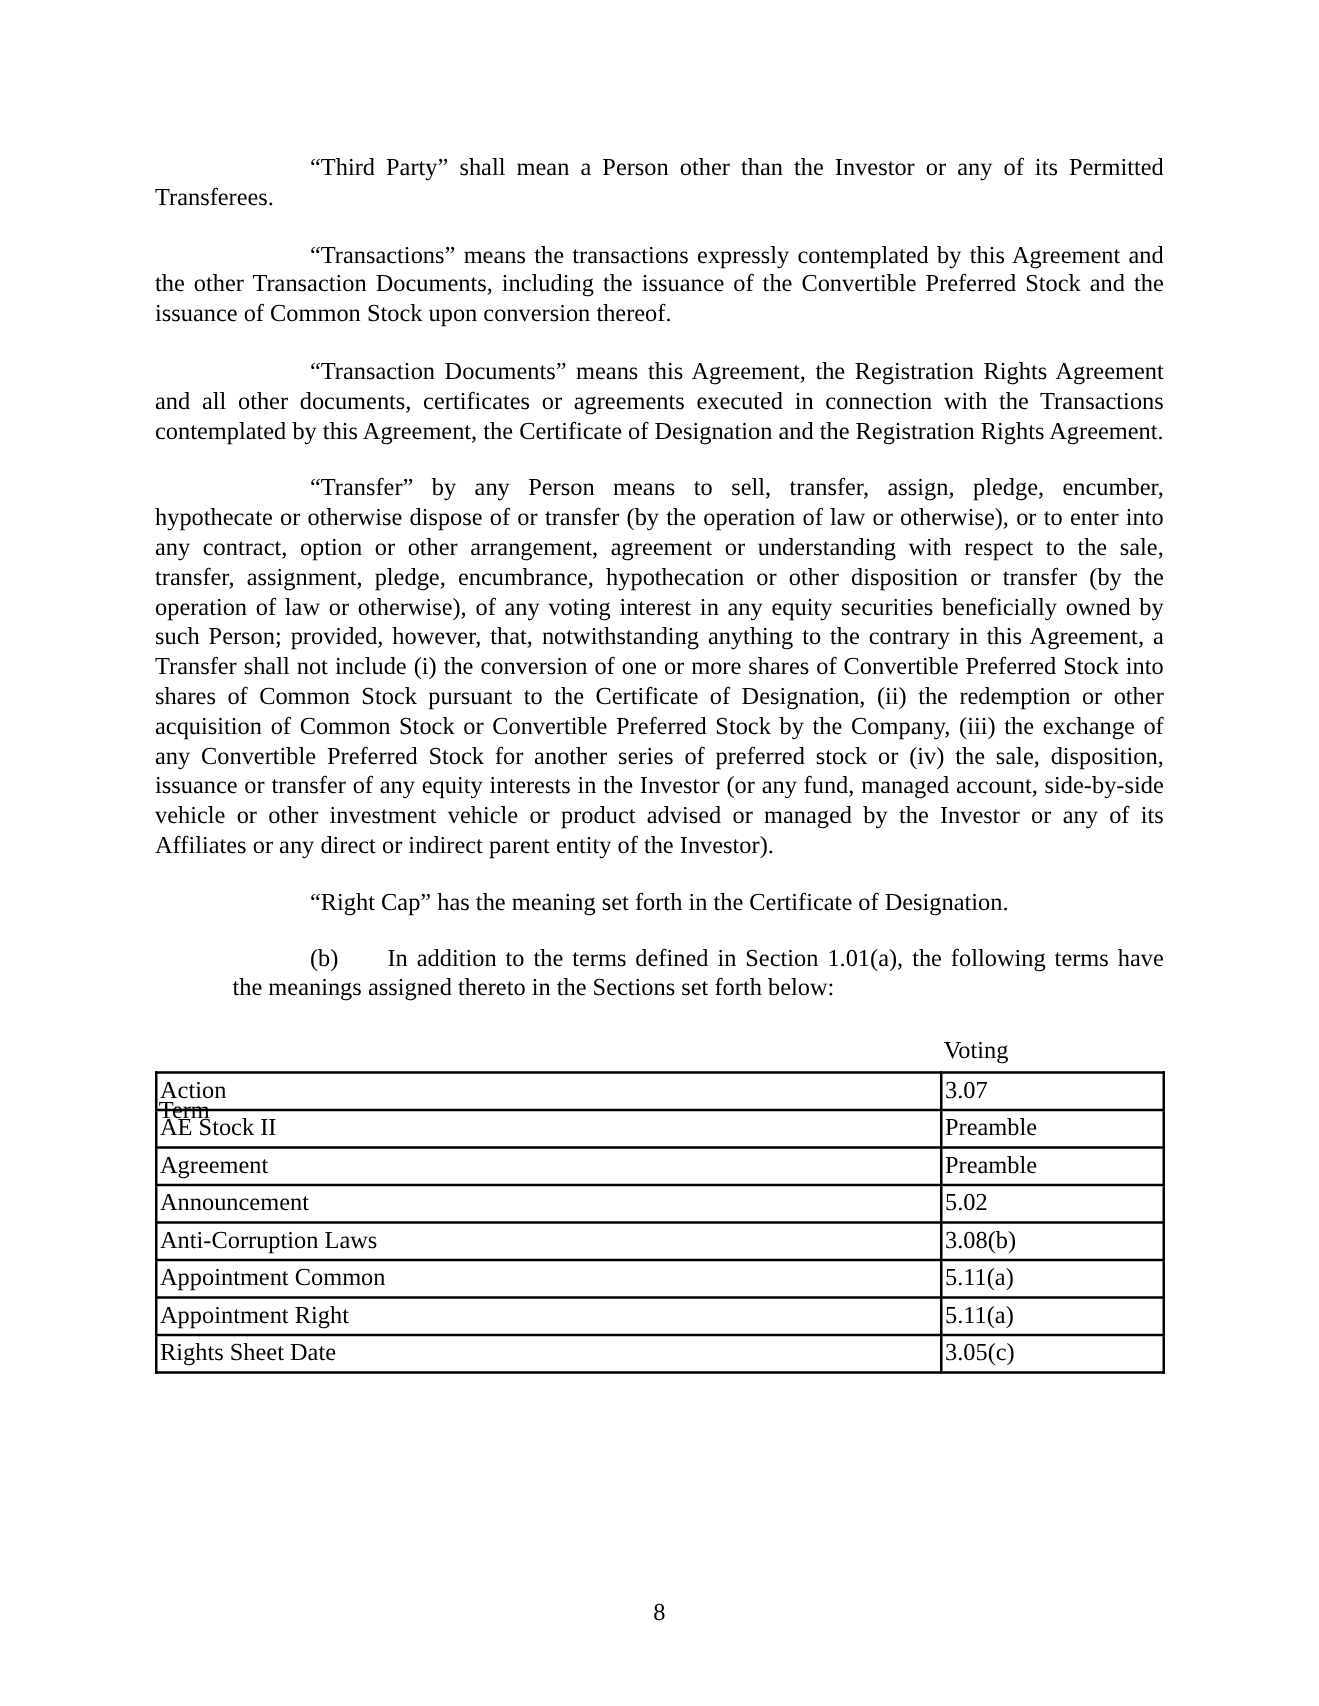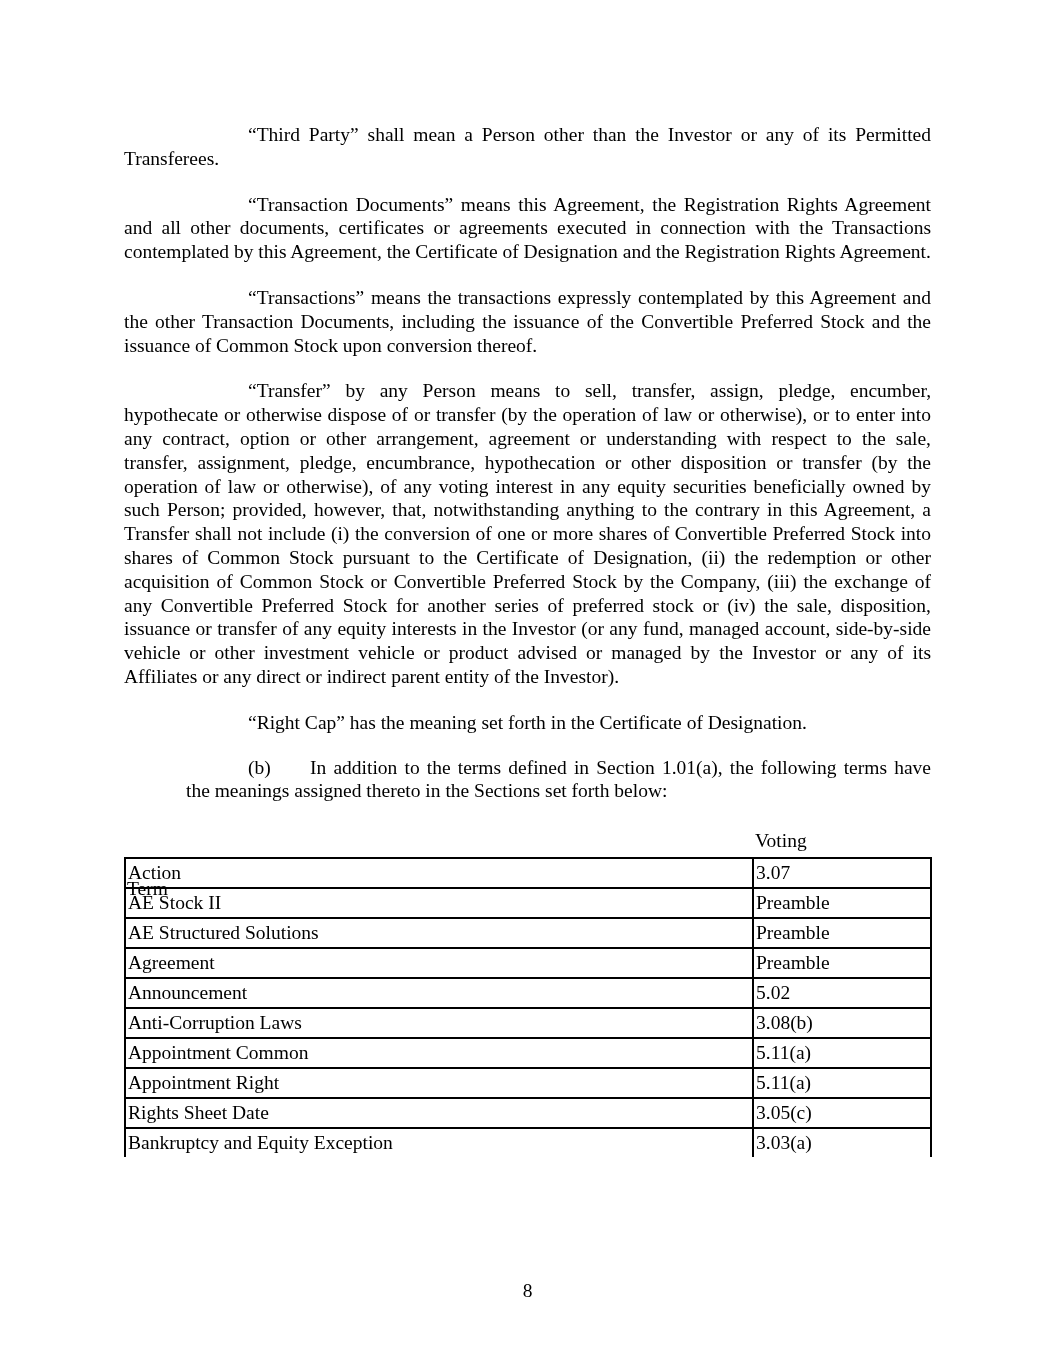--- a/index.html
+++ b/index.html
@@ -20,47 +20,43 @@
   tr.last td { border-bottom: none; }
   .page-num { position: absolute; top: 1280px; left: 0; width: 1055px; text-align: center; font-size: 19.5px; }
 </style>
 </head>
 <body>
 
 <div class="page">
 
   <p class="def"><span>“</span><span class="u">Third Party</span><span>”</span><span> shall mean a Person other than the Investor or any of its Permitted Transferees.</span></p>
 
+  <p class="def"><span>“</span><span class="u">Transactions</span><span>”</span><span> means the transactions expressly contemplated by this Agreement and the other Transaction Documents, including the issuance of the Convertible Preferred Stock and the issuance of Common Stock upon conversion thereof.</span></p>
+
   <p class="def"><span>“</span><span class="u">Transaction Documents</span><span>”</span><span> means this Agreement, the Registration Rights Agreement and all other documents, certificates or agreements executed in connection with the Transactions contemplated by this Agreement, the Certificate of Designation and the Registration Rights Agreement.</span></p>
-
-  <p class="def"><span>“</span><span class="u">Transactions</span><span>”</span><span> means the transactions expressly contemplated by this Agreement and the other Transaction Documents, including the issuance of the Convertible Preferred Stock and the issuance of Common Stock upon conversion thereof.</span></p>
 
   <p class="def"><span>“</span><span class="u">Transfer</span><span>”</span><span> by any Person means to sell, transfer, assign, pledge, encumber, hypothecate or otherwise dispose of or transfer (by the operation of law or otherwise), or to enter into any contract, option or other arrangement, agreement or understanding with respect to the sale, transfer, assignment, pledge, encumbrance, hypothecation or other disposition or transfer (by the operation of law or otherwise), of any voting interest in any equity securities beneficially owned by such Person; provided, however, that, notwithstanding anything to the contrary in this Agreement, a Transfer shall not include (i) the conversion of one or more shares of Convertible Preferred Stock into shares of Common Stock pursuant to the Certificate of Designation, (ii) the redemption or other acquisition of Common Stock or Convertible Preferred Stock by the Company, (iii) the exchange of any Convertible Preferred Stock for another series of preferred stock or (iv) the sale, disposition, issuance or transfer of any equity interests in the Investor (or any fund, managed account, side-by-side vehicle or other investment vehicle or product advised or managed by the Investor or any of its Affiliates or any direct or indirect parent entity of the Investor).</span></p>
 
   <p class="def"><span>“</span><span class="u">Right Cap</span><span>”</span><span> has the meaning set forth in the Certificate of Designation.</span></p>
 
   <p class="sub"><span class="tab">(b)</span><span>In addition to the terms defined in </span><span class="u">Section 1.01(a)</span><span>, the following terms have the meanings assigned thereto in the Sections set forth below:</span></p>
 
   <div class="tbl-head">
     <span class="h-term u">Term</span>
     <span class="h-sec u">Voting</span>
   </div>
 
   <table>
     <tbody>
         <tr>
           <td class="c-term">Action</td>
           <td>3.07</td>
         </tr>
     <tr>
           <td class="c-term">AE Stock II</td>
-          <td>Preamble</td>
-        </tr>
-    <tr>
-          <td class="c-term">AE Structured Solutions</td>
           <td>Preamble</td>
         </tr>
     <tr>
           <td class="c-term">Agreement</td>
           <td>Preamble</td>
         </tr>
     <tr>
           <td class="c-term">Announcement</td>
           <td>5.02</td>
         </tr>
@@ -73,21 +69,17 @@
           <td>5.11(a)</td>
         </tr>
     <tr>
           <td class="c-term">Appointment Right</td>
           <td>5.11(a)</td>
         </tr>
     <tr>
           <td class="c-term">Rights Sheet Date</td>
           <td>3.05(c)</td>
         </tr>
-    <tr class="last">
-          <td class="c-term">Bankruptcy and Equity Exception</td>
-          <td>3.03(a)</td>
-        </tr>
   </tbody>
     </table>
 </div>
 
 <div class="page-num">8</div>
 
 </body></html>

